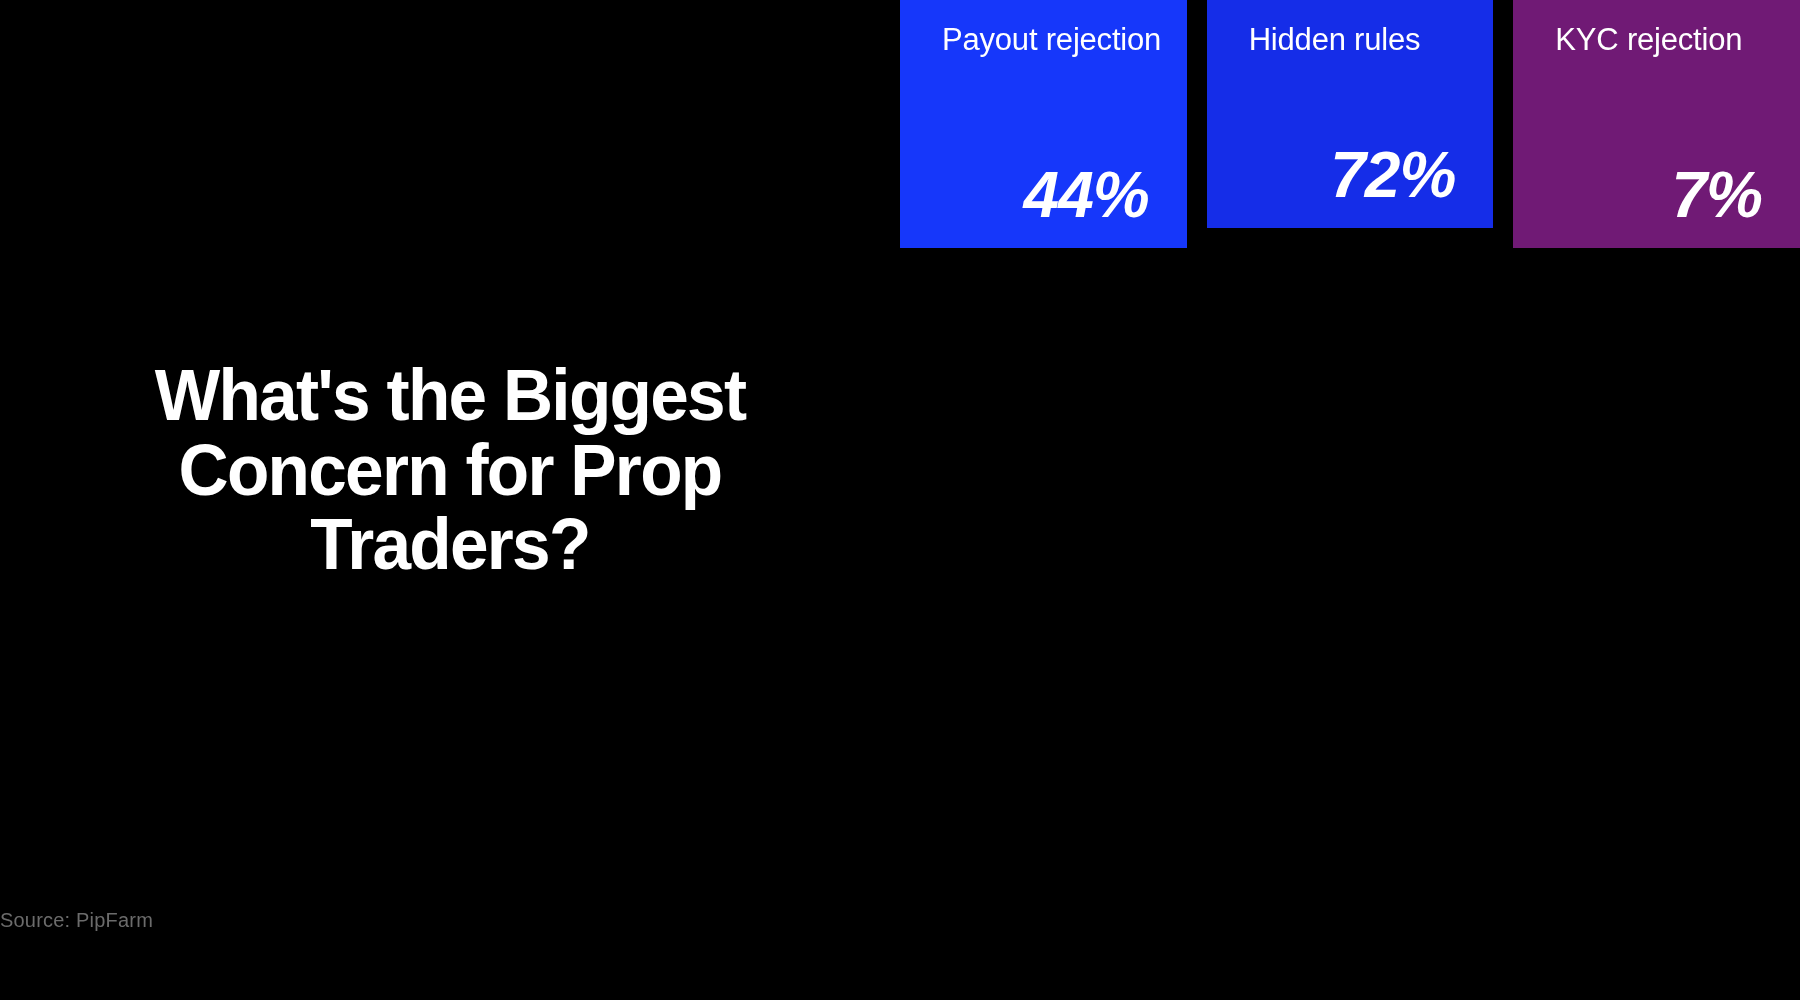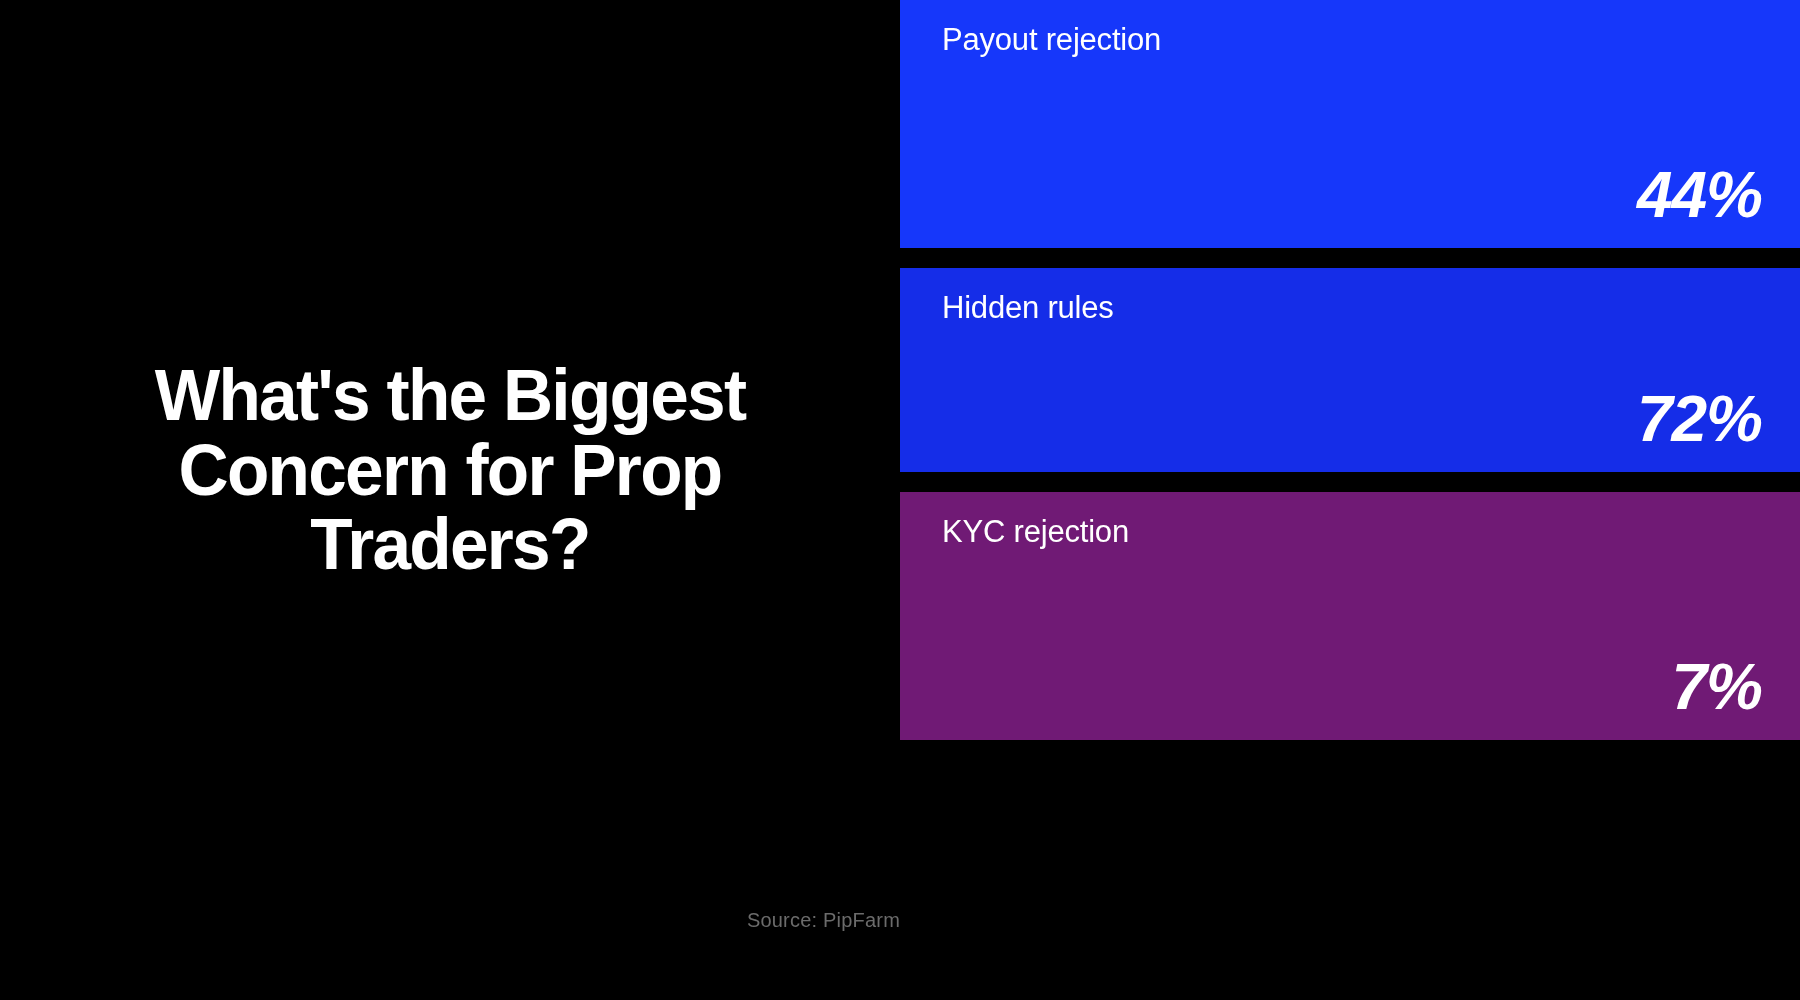--- a/index.html
+++ b/index.html
@@ -49,36 +49,36 @@
     letter-spacing: -1.8px;
     transform: scaleX(0.95);
     transform-origin: center center;
   }
 
   .source-note {
     position: absolute;
     left: 0;
     right: 0;
     bottom: 68px;
-    text-align: right;
+    text-align: left;
     color: #6b6b6b;
     font-family: "Liberation Sans", sans-serif;
     font-size: 20px;
     font-weight: normal;
     letter-spacing: 0.2px;
   }
 
   
   .right-panel {
     position: relative;
     width: 900px;
     height: 1000px;
     flex: 0 0 900px;
     display: flex;
-    flex-direction: column;
+    flex-direction: row;
     gap: 20px;
   }
 
   .bar-row {
     position: relative;
     box-sizing: border-box;
     width: 100%;
     overflow: hidden;
   }
 
@@ -117,21 +117,21 @@
     <div class="source-note">Source: PipFarm</div>
   </div>
 
   <div class="right-panel">
 
     <div class="bar-row" style="height:248px;background:#1637fa;">
       <div class="bar-label">Payout rejection</div>
       <div class="bar-value">44%</div>
     </div>
 
-    <div class="bar-row" style="height:204px;background:#152de8;">
+    <div class="bar-row" style="height:228px;background:#152de8;">
       <div class="bar-label">Hidden rules</div>
       <div class="bar-value">72%</div>
     </div>
 
 
     <div class="bar-row" style="height:248px;background:#701a75;">
       <div class="bar-label">KYC rejection</div>
       <div class="bar-value">7%</div>
     </div>
 

